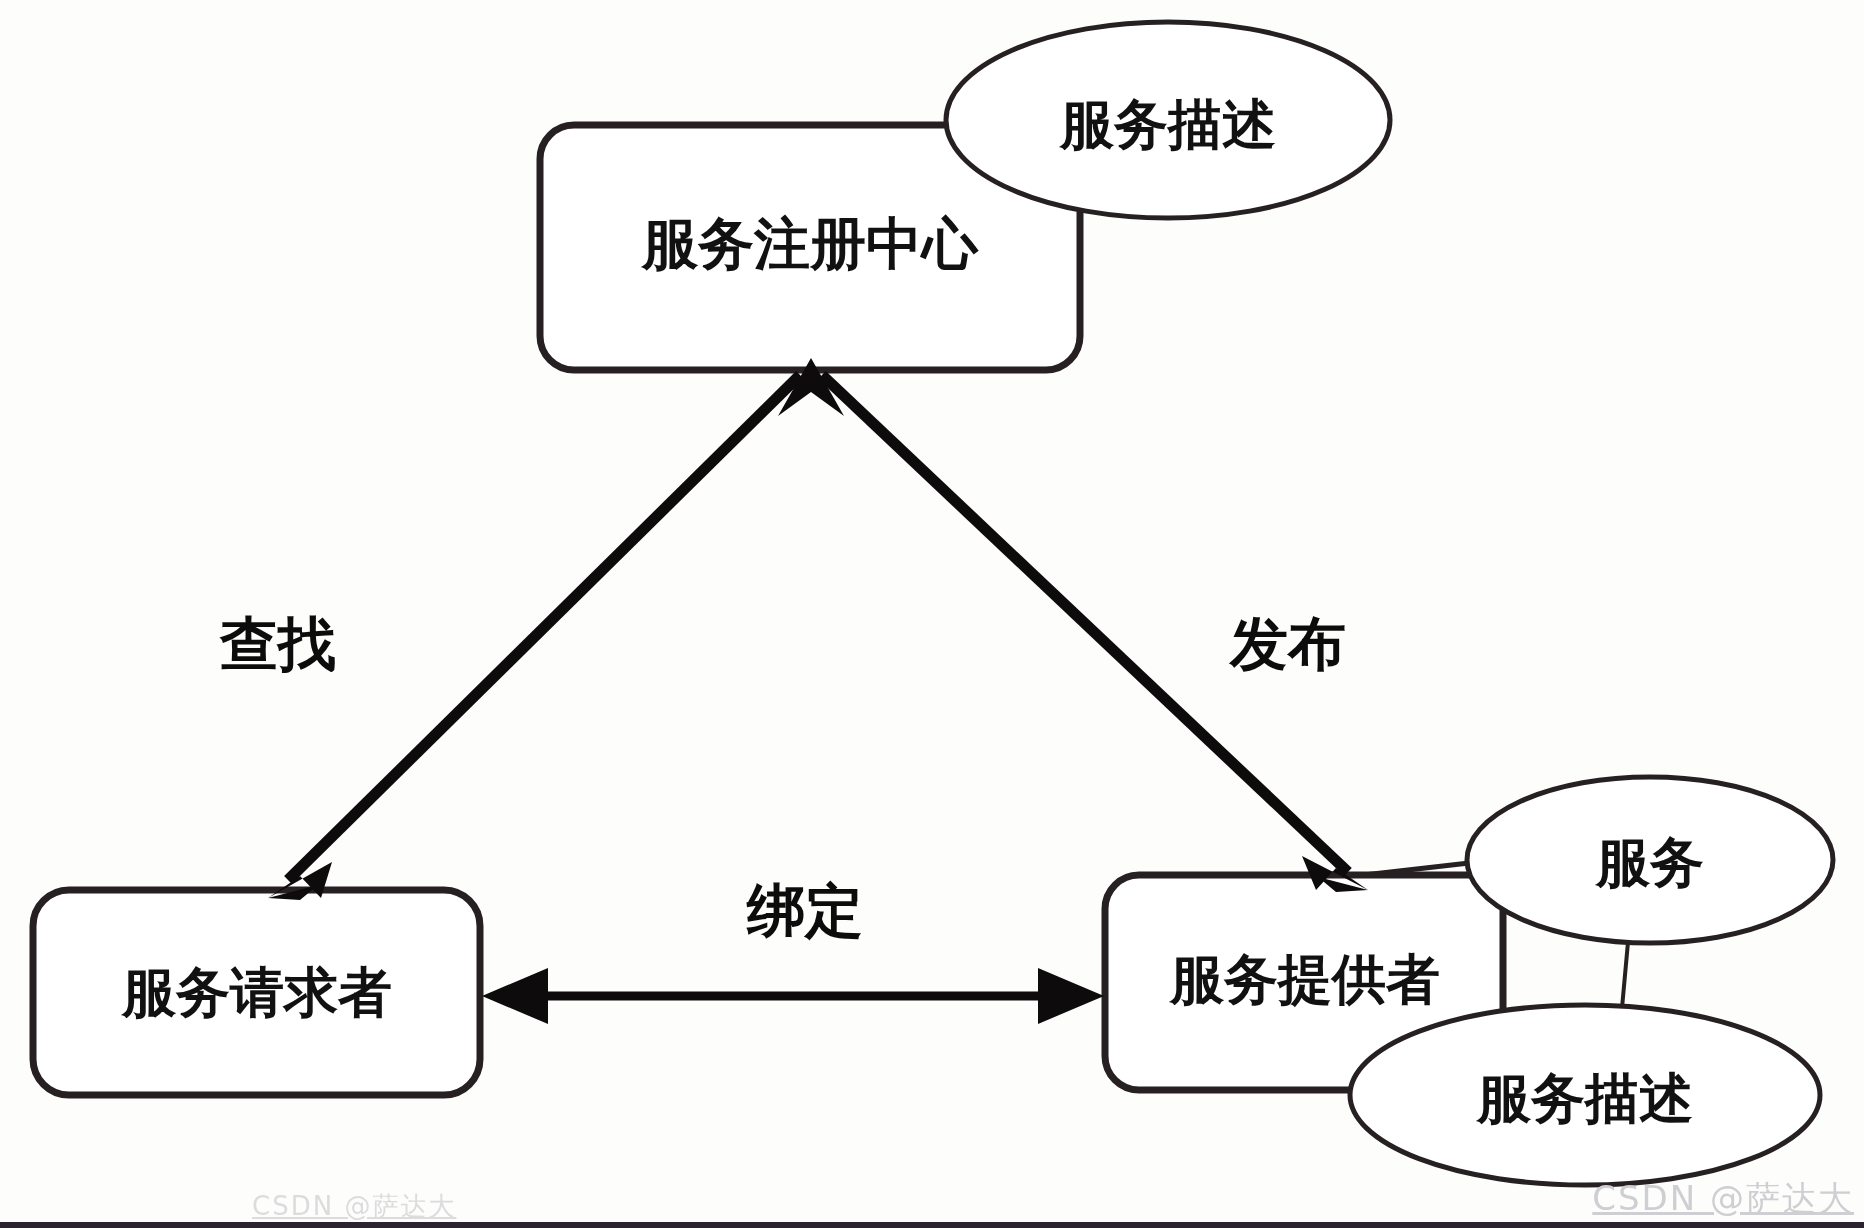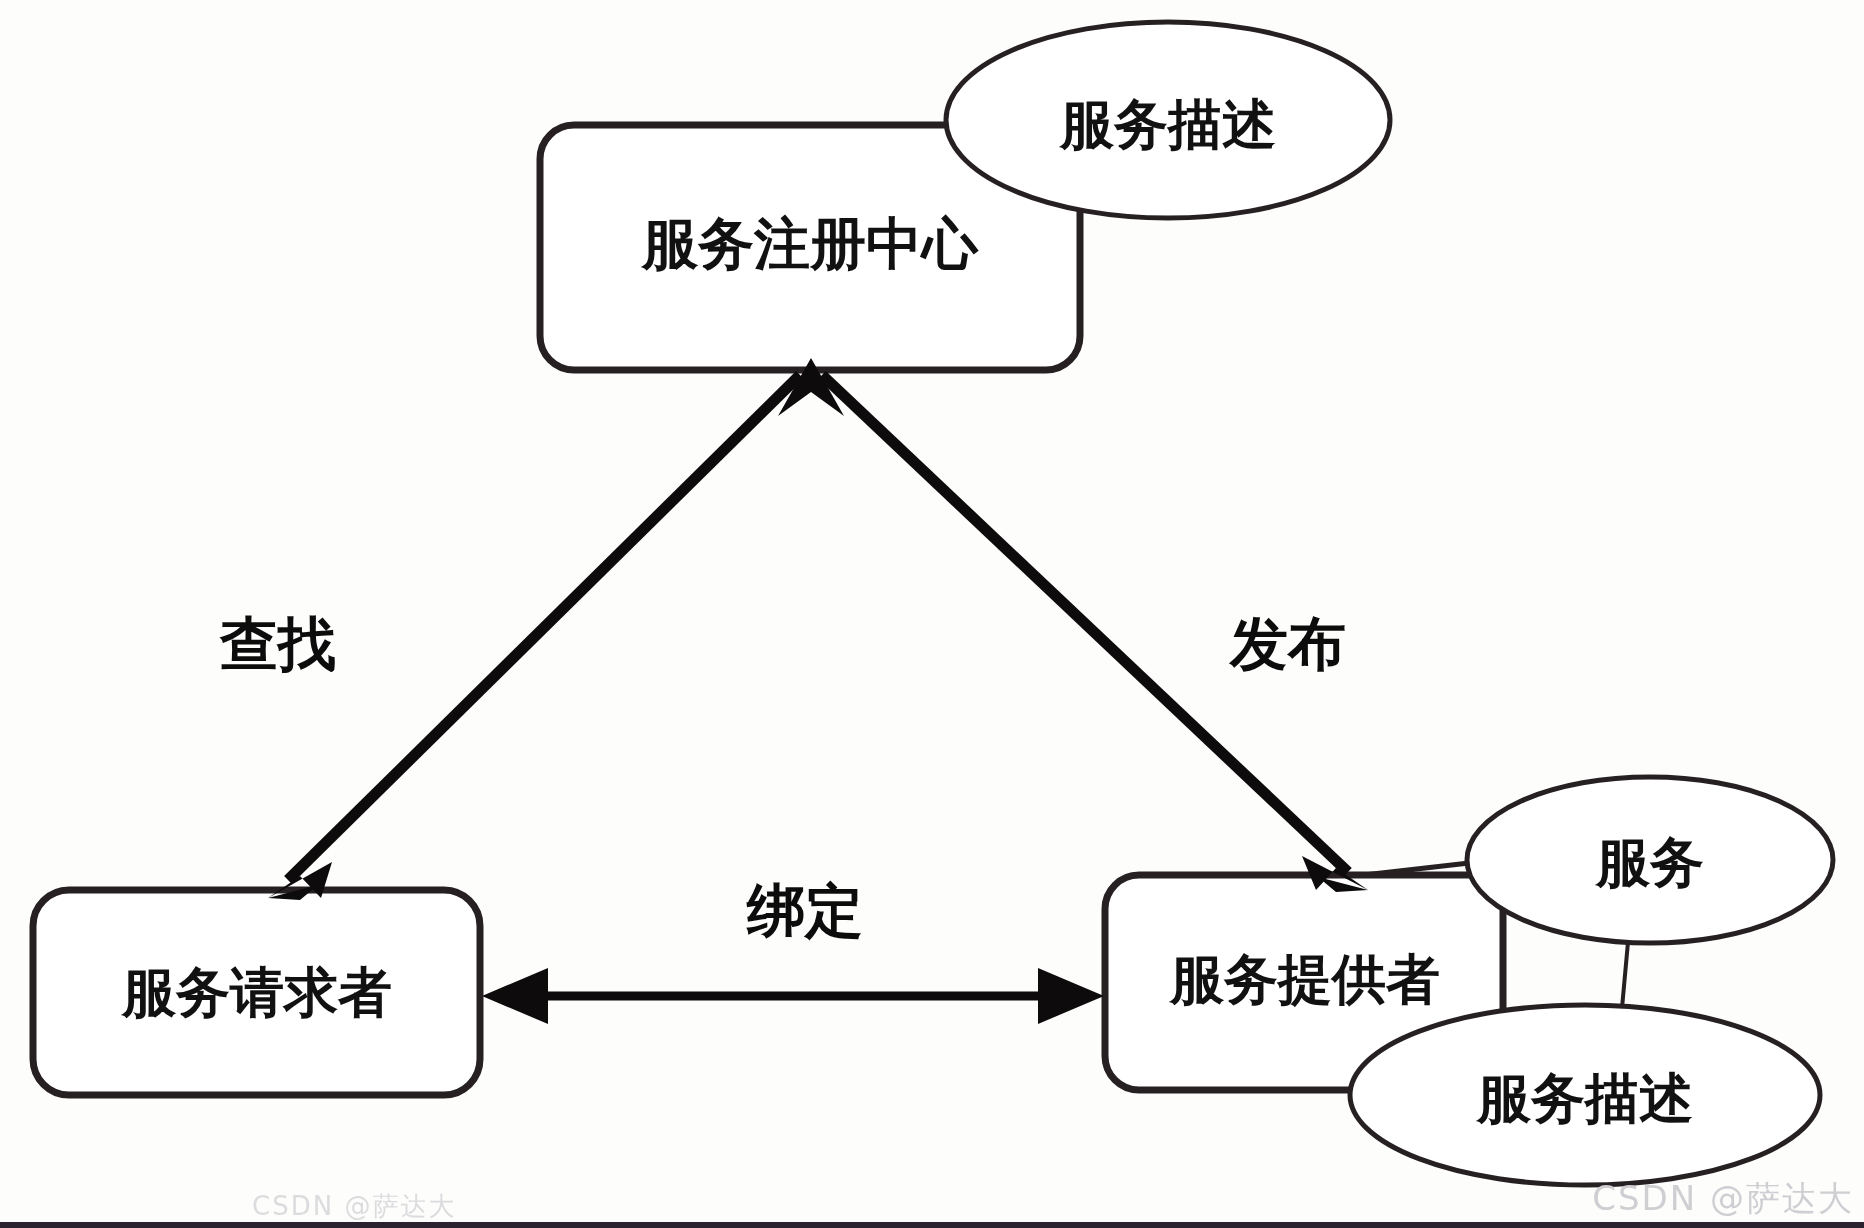--- a/index.html
+++ b/index.html
@@ -58,20 +58,21 @@
   .arrow-head {
     fill: #0d0b0c;
   }
   .watermark {
     position: absolute;
     font-family: "DejaVu Sans", "Liberation Sans", sans-serif;
     color: #cfcfd3;
     letter-spacing: 2px;
     white-space: nowrap;
     user-select: none;
+    text-decoration: underline;
   }
   #watermark-right {
     right: 10px;
     bottom: 6px;
     font-size: 34px;
   }
   #watermark-left {
     left: 252px;
     bottom: 4px;
     font-size: 26px;

